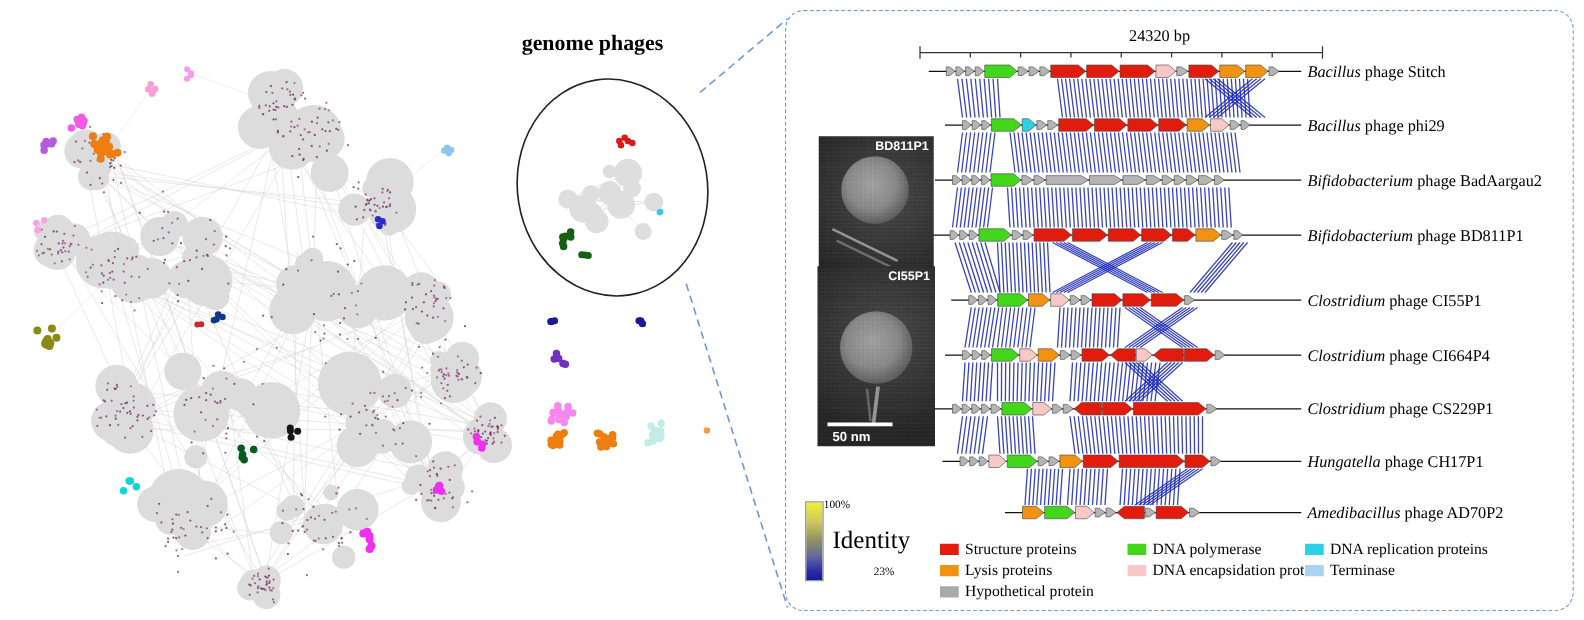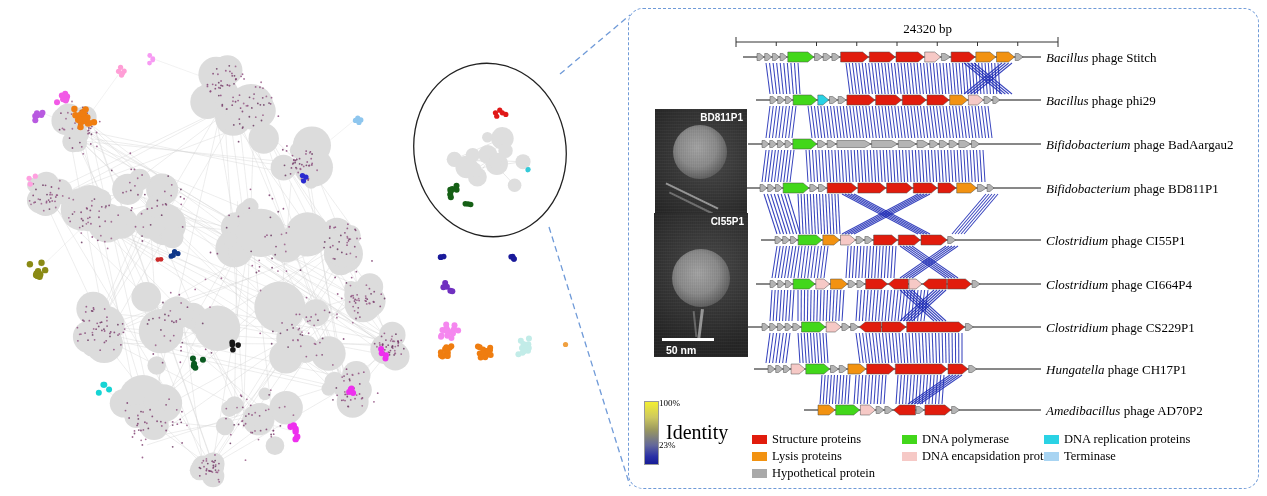--- a/index.html
+++ b/index.html
@@ -38,21 +38,21 @@
   .em1 .sbar{width:46px;}
   .em2 .sbar{width:52px;}
   .stext{position:absolute;bottom:1px;left:12px;color:#fff;font-size:10.5px;font-weight:bold;
          font-family:"Liberation Sans", sans-serif;}
 
   
   .ibar{position:absolute;left:644px;top:401px;width:13px;height:62px;border:0.5px solid #9a9a9a;
         background:linear-gradient(180deg,#f3ef33 0%,#cdc85f 25%,#9a985f 45%,#62679b 70%,#2a2fa6 88%,#171c96 100%);}
   .imax{position:absolute;left:659px;top:398px;font-size:9px;}
   .ititle{position:absolute;left:666px;top:421px;font-size:20px;}
-  .imin{position:absolute;left:659px;top:440px;font-size:9px;}
+  .imin{position:absolute;left:659px;top:452px;font-size:9px;padding-left:40px;}
 
   
   .legend{position:absolute;left:752px;top:431px;display:grid;
           grid-template-columns:150px 142px 175px;grid-auto-rows:17px;align-items:center;
           font-size:12.5px;}
   .legend-item{display:flex;align-items:center;gap:5px;white-space:nowrap;}
   .swatch{width:15px;height:9px;flex:0 0 auto;display:inline-block;}
 </style>
 </head>
 <body>
@@ -1276,20 +1276,21 @@
       </g>
     </svg>
 
   <svg class="layer" width="1267" height="496">
     <ellipse cx="490" cy="150" rx="76" ry="87" fill="none" stroke="#222" stroke-width="1.3" transform="rotate(-9 490 150)"></ellipse>
     <line x1="560" y1="74" x2="630" y2="15" stroke="#6f9ad8" stroke-width="1.3" stroke-dasharray="6 4"></line>
     <line x1="549" y1="227" x2="630" y2="486" stroke="#6f9ad8" stroke-width="1.3" stroke-dasharray="6 4"></line>
   </svg>
 
   <div class="clade-label">
+    <div>genome phages</div>
   </div>
 
   <div class="panel-border"></div>
   <div class="bp-label">24320 bp</div>
 
   <svg id="genome-svg" class="layer" width="1267" height="496">
       <g stroke="#333" stroke-width="1">
         <line x1="736" y1="42" x2="1058" y2="42"></line>
         <line x1="736" y1="37" x2="736" y2="47"></line>
         <line x1="1058" y1="37" x2="1058" y2="47"></line>

